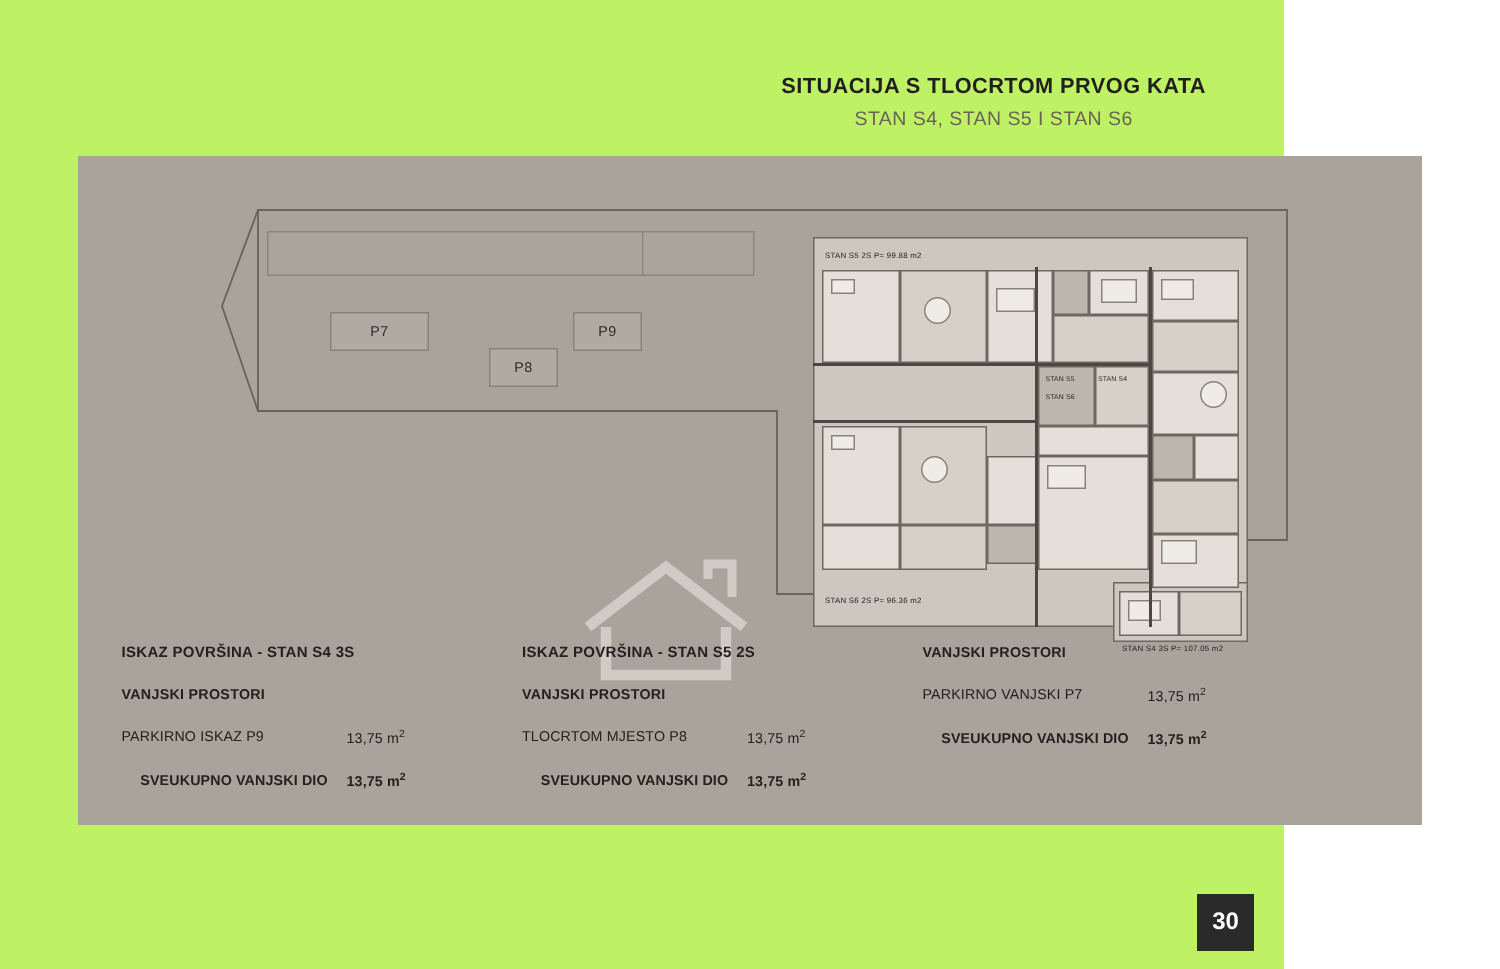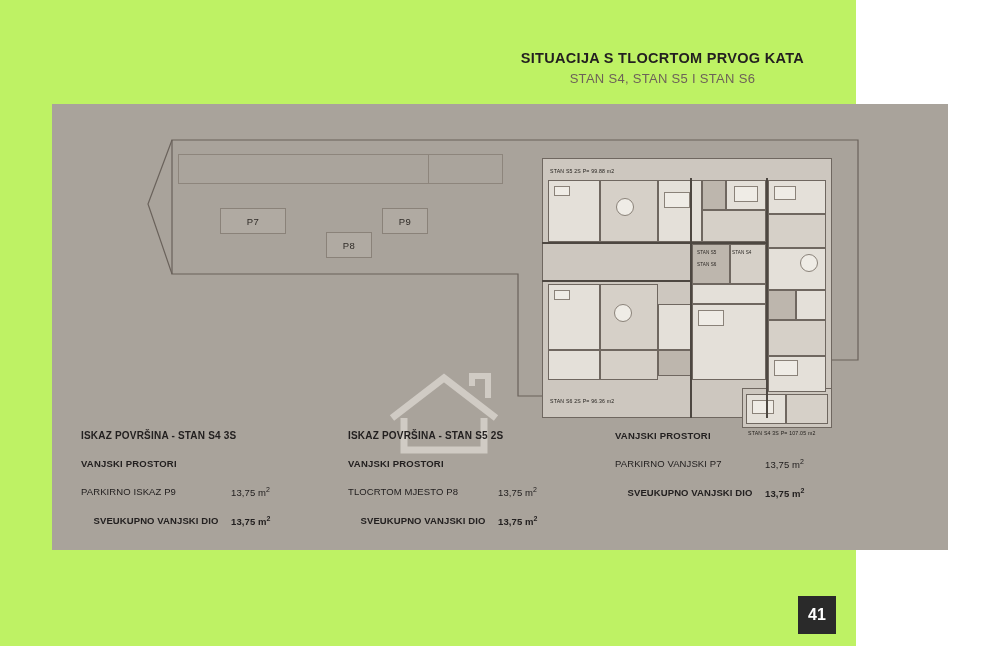--- a/index.html
+++ b/index.html
@@ -345,16 +345,16 @@
       </div>
       <div class="row total">
         <span class="nm">SVEUKUPNO VANJSKI DIO</span>
         <span class="vl"><span>13,75 m</span><span class="sup">2</span></span>
       </div>
     </div>
   </div>
 
   <div class="footer-ghost"></div>
   <div class="page-badge">
-    <span>41</span>
+    <span>30</span>
   </div>
 
 </div>
 
 </body></html>

